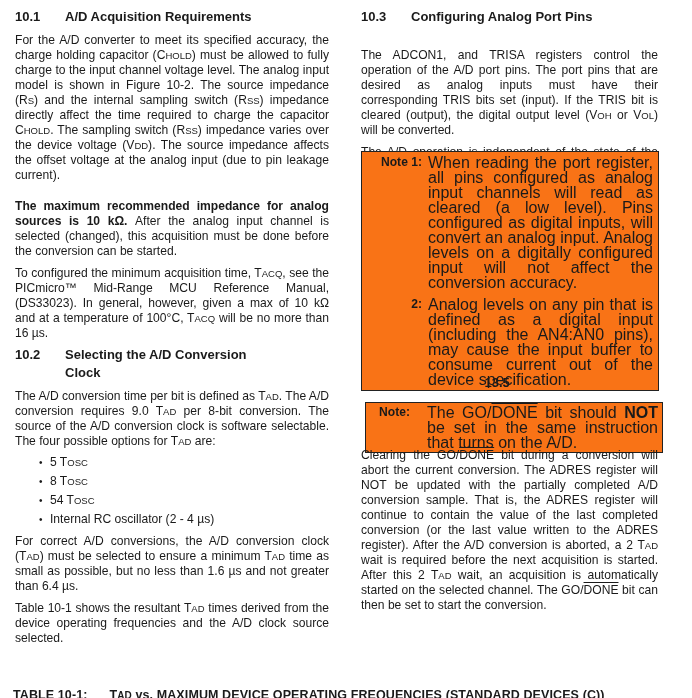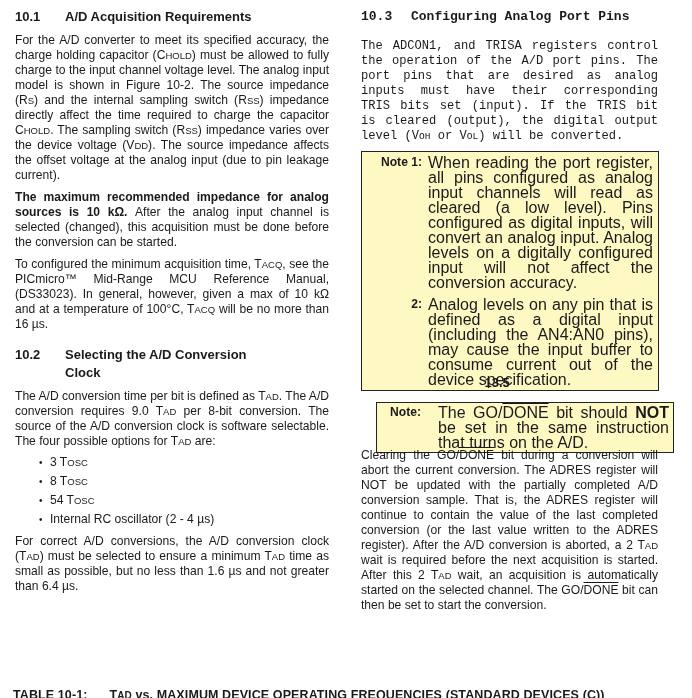--- a/index.html
+++ b/index.html
@@ -19,21 +19,21 @@
   .h2 .ttl { flex: 1; }
   p {
     font-size: 12.1px; line-height: 15px; margin: 0; text-align: justify;
   }
   .sc { font-size: 9.5px; }
   .ovl { text-decoration: overline; }
   ul.bul { list-style: none; margin: 0; padding: 0 0 0 24px; }
   ul.bul li { font-size: 12.1px; line-height: 18px; }
   ul.bul li::before { content: "•"; display: inline-block; width: 11px; font-size: 10px; }
   .note {
-    background: #fef9c3; border: 1px solid #222; box-sizing: border-box;
+    background: #f97316; border: 1px solid #222; box-sizing: border-box;
   }
   .note-row { display: flex; }
   .note-label { font-weight: bold; font-size: 12.1px; line-height: 15px; text-align: right; flex: 0 0 auto; }
   .note-text { font-size: 16px; line-height: 15px; text-align: justify; flex: 1; }
   .caption {
     position: absolute; left: 13px; top: 688px; font-weight: bold; font-size: 12.5px; white-space: nowrap;
     letter-spacing: 0.1px;
   }
   .caption .sc2 { font-size: 10px; }
 </style>
@@ -42,55 +42,58 @@
 
 <div class="col left">
   <div style="position:absolute; top:8px; left:0; width:314px;">
     <h2 class="h2">
       <span class="num">10.1</span>
       <span class="ttl">A/D Acquisition Requirements</span>
     </h2>
     <p style="margin-top:7px;">
       <span>For the A/D converter to meet its specified accuracy, the charge holding capacitor (C</span><span class="sc">HOLD</span><span>) must be allowed to fully charge to the input channel voltage level. The analog input model is shown in Figure 10-2. The source impedance (R</span><span class="sc">S</span><span>) and the internal sampling switch (R</span><span class="sc">SS</span><span>) impedance directly affect the time required to charge the capacitor C</span><span class="sc">HOLD</span><span>. The sampling switch (R</span><span class="sc">SS</span><span>) impedance varies over the device voltage (V</span><span class="sc">DD</span><span>). The source impedance affects the offset voltage at the analog input (due to pin leakage current).</span>
     </p>
-    <p style="margin-top:7px;">
+    <p style="margin-top:16px;">
       <b>The maximum recommended impedance for analog sources is 10 kΩ.</b><span> After the analog input channel is selected (changed), this acquisition must be done before the conversion can be started.</span>
     </p>
     <p style="margin-top:7px;">
       <span>To configured the minimum acquisition time, T</span><span class="sc">ACQ</span><span>, see the PICmicro™ Mid-Range MCU Reference Manual, (DS33023). In general, however, given a max of 10 kΩ and at a temperature of 100°C, T</span><span class="sc">ACQ</span><span> will be no more than 16 µs.</span>
     </p>
   </div>
 
   <div style="position:absolute; top:346px; left:0; width:314px;">
     <h2 class="h2">
       <span class="num">10.2</span>
       <span class="ttl"><span>Selecting the A/D Conversion</span><br><span>Clock</span></span>
     </h2>
     <p style="margin-top:7px;">
       <span>The A/D conversion time per bit is defined as T</span><span class="sc">AD</span><span>. The A/D conversion requires 9.0 T</span><span class="sc">AD</span><span> per 8-bit conversion. The source of the A/D conversion clock is software selectable. The four possible options for T</span><span class="sc">AD</span><span> are:</span>
     </p>
     <ul class="bul" style="margin-top:4px;">
-      <li><span>3 T</span><span class="sc">OSC</span></li>
+      <li><span>5 T</span><span class="sc">OSC</span></li>
       <li><span>8 T</span><span class="sc">OSC</span></li>
       <li><span>54 T</span><span class="sc">OSC</span></li>
       <li><span>Internal RC oscillator (2 - 4 µs)</span></li>
     </ul>
     <p style="margin-top:5px;">
       <span>For correct A/D conversions, the A/D conversion clock (T</span><span class="sc">AD</span><span>) must be selected to ensure a minimum T</span><span class="sc">AD</span><span> time as small as possible, but no less than 1.6 µs and not greater than 6.4 µs.</span>
     </p>
+    <p style="margin-top:7px;">
+      <span>Table 10-1 shows the resultant T</span><span class="sc">AD</span><span> times derived from the device operating frequencies and the A/D clock source selected.</span>
+    </p>
   </div>
 </div>
 
 <div class="col right">
-  <div style="position:absolute; top:8px; left:0; width:297px;font-family:Liberation Mono, monospace;">
+  <div style="position:absolute; top:8px; left:0; width:297px;">
     <h2 class="h2">
       <span class="num">10.3</span>
       <span class="ttl">Configuring Analog Port Pins</span>
     </h2>
-    <p style="margin-top:13px;">
+    <p style="margin-top:22px;">
       <span>The ADCON1, and TRISA registers control the operation of the A/D port pins. The port pins that are desired as analog inputs must have their corresponding TRIS bits set (input). If the TRIS bit is cleared (output), the digital output level (V</span><span class="sc">OH</span><span> or V</span><span class="sc">OL</span><span>) will be converted.</span>
     </p>
     <p style="margin-top:7px;">The A/D operation is independent of the state of the CHS&lt;2:0&gt; bits and the TRIS bits.</p>
   </div>
 
   <div class="note" style="position:absolute; top:151px; left:0; width:298px; padding:3px 5px 3px 0;">
     <div class="note-row">
       <span class="note-label" style="width:60px; margin-right:6px;">Note 1:</span>
       <span class="note-text">When reading the port register, all pins configured as analog input channels will read as cleared (a low level). Pins configured as digital inputs, will convert an analog input. Analog levels on a digitally configured input will not affect the conversion accuracy.</span>
     </div>
@@ -99,21 +102,21 @@
       <span class="note-text" style="padding-left:0;">Analog levels on any pin that is defined as a digital input (including the AN4:AN0 pins), may cause the input buffer to consume current out of the device specification.</span>
     </div>
   </div>
 
   <div style="position:absolute; top:374px; left:0; width:297px;">
     <h2 class="h2">
       <span class="num">13.5</span>
     </h2>
   </div>
 
-  <div class="note" style="position:absolute; top:402px; left:15px; width:298px; padding:2px 4px 2px 0;">
+  <div class="note" style="position:absolute; top:402px; left:4px; width:298px; padding:2px 4px 2px 0;">
     <div class="note-row">
       <span class="note-label" style="width:44px; margin-right:17px;">Note:</span>
       <span class="note-text">
         <span>The GO/</span><span class="ovl">DONE</span><span> bit should </span><b>NOT</b><span> be set in the same instruction that turns on the A/D.</span>
       </span>
     </div>
   </div>
 
   <p style="position:absolute; top:448px; left:0; width:297px;">
     <span>Clearing the GO/</span><span class="ovl">DONE</span><span> bit during a conversion will abort the current conversion. The ADRES register will NOT be updated with the partially completed A/D conversion sample. That is, the ADRES register will continue to contain the value of the last completed conversion (or the last value written to the ADRES register). After the A/D conversion is aborted, a 2 T</span><span class="sc">AD</span><span> wait is required before the next acquisition is started. After this 2 T</span><span class="sc">AD</span><span> wait, an acquisition is automatically started on the selected channel. The GO/</span><span class="ovl">DONE</span><span> bit can then be set to start the conversion.</span>

